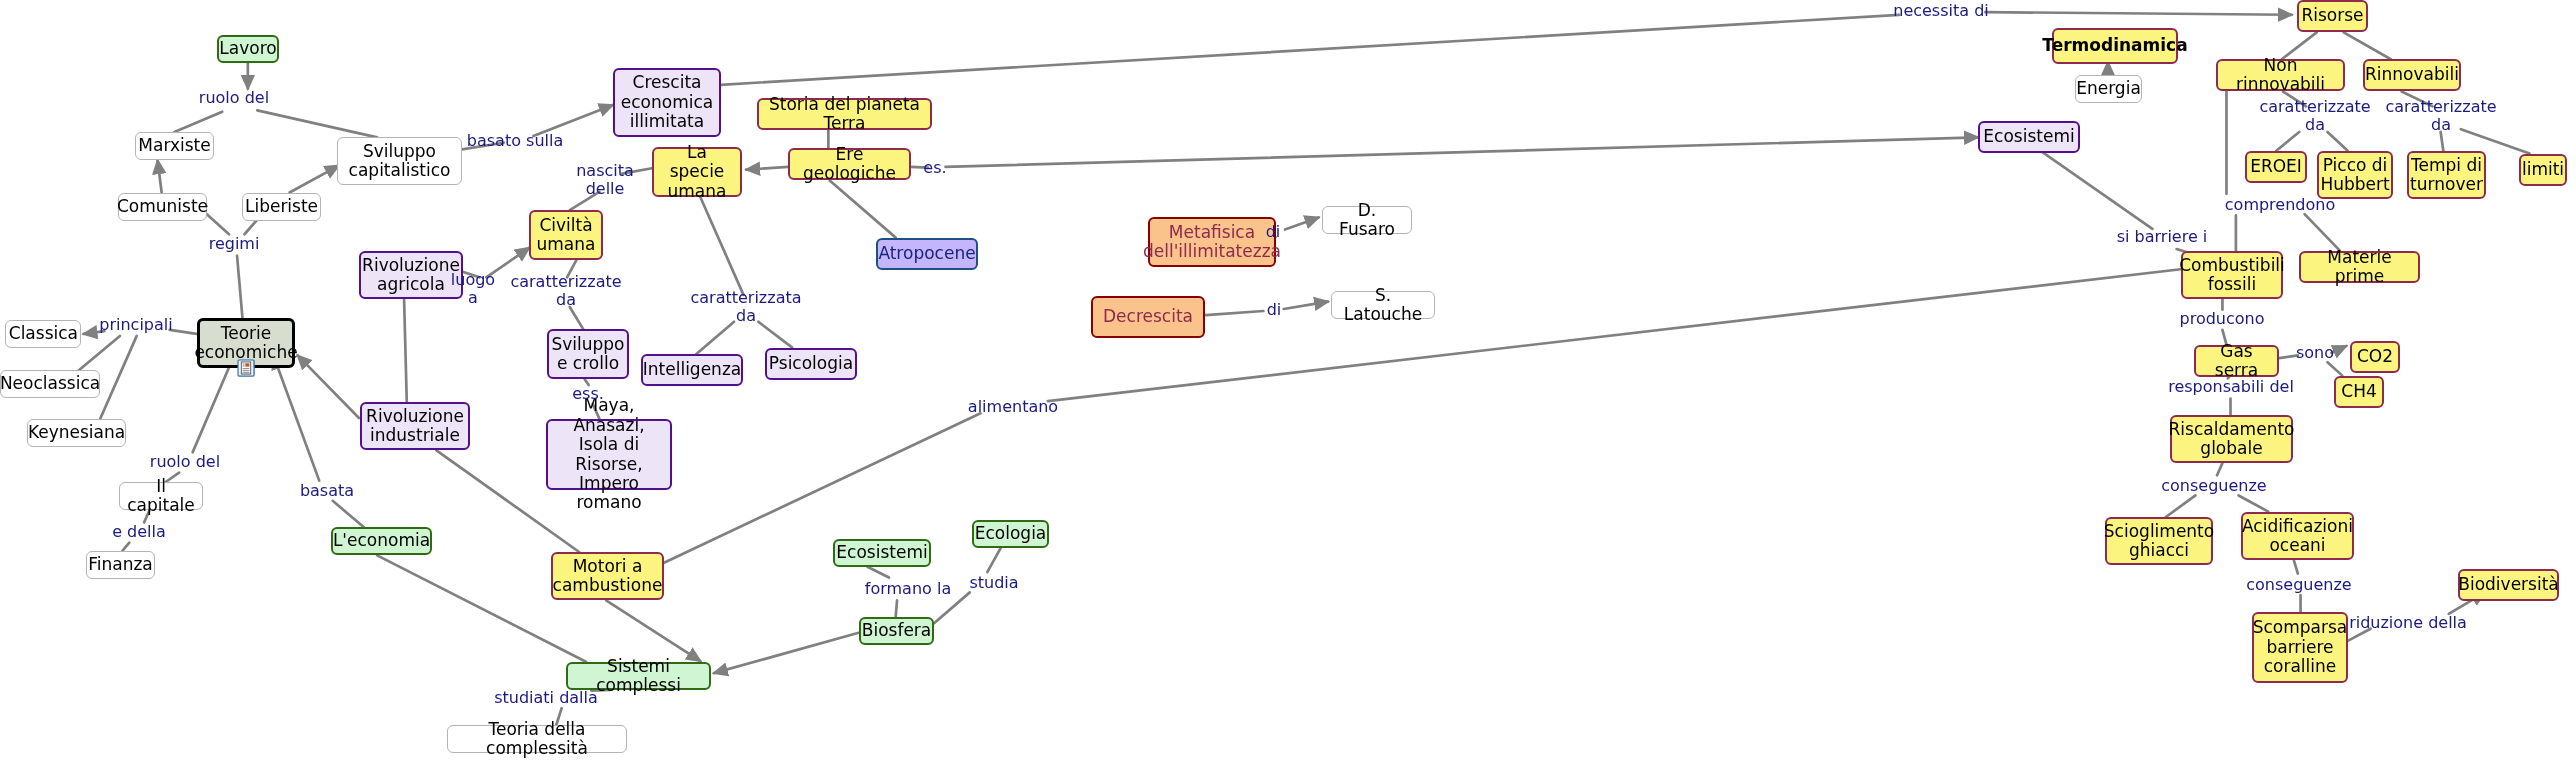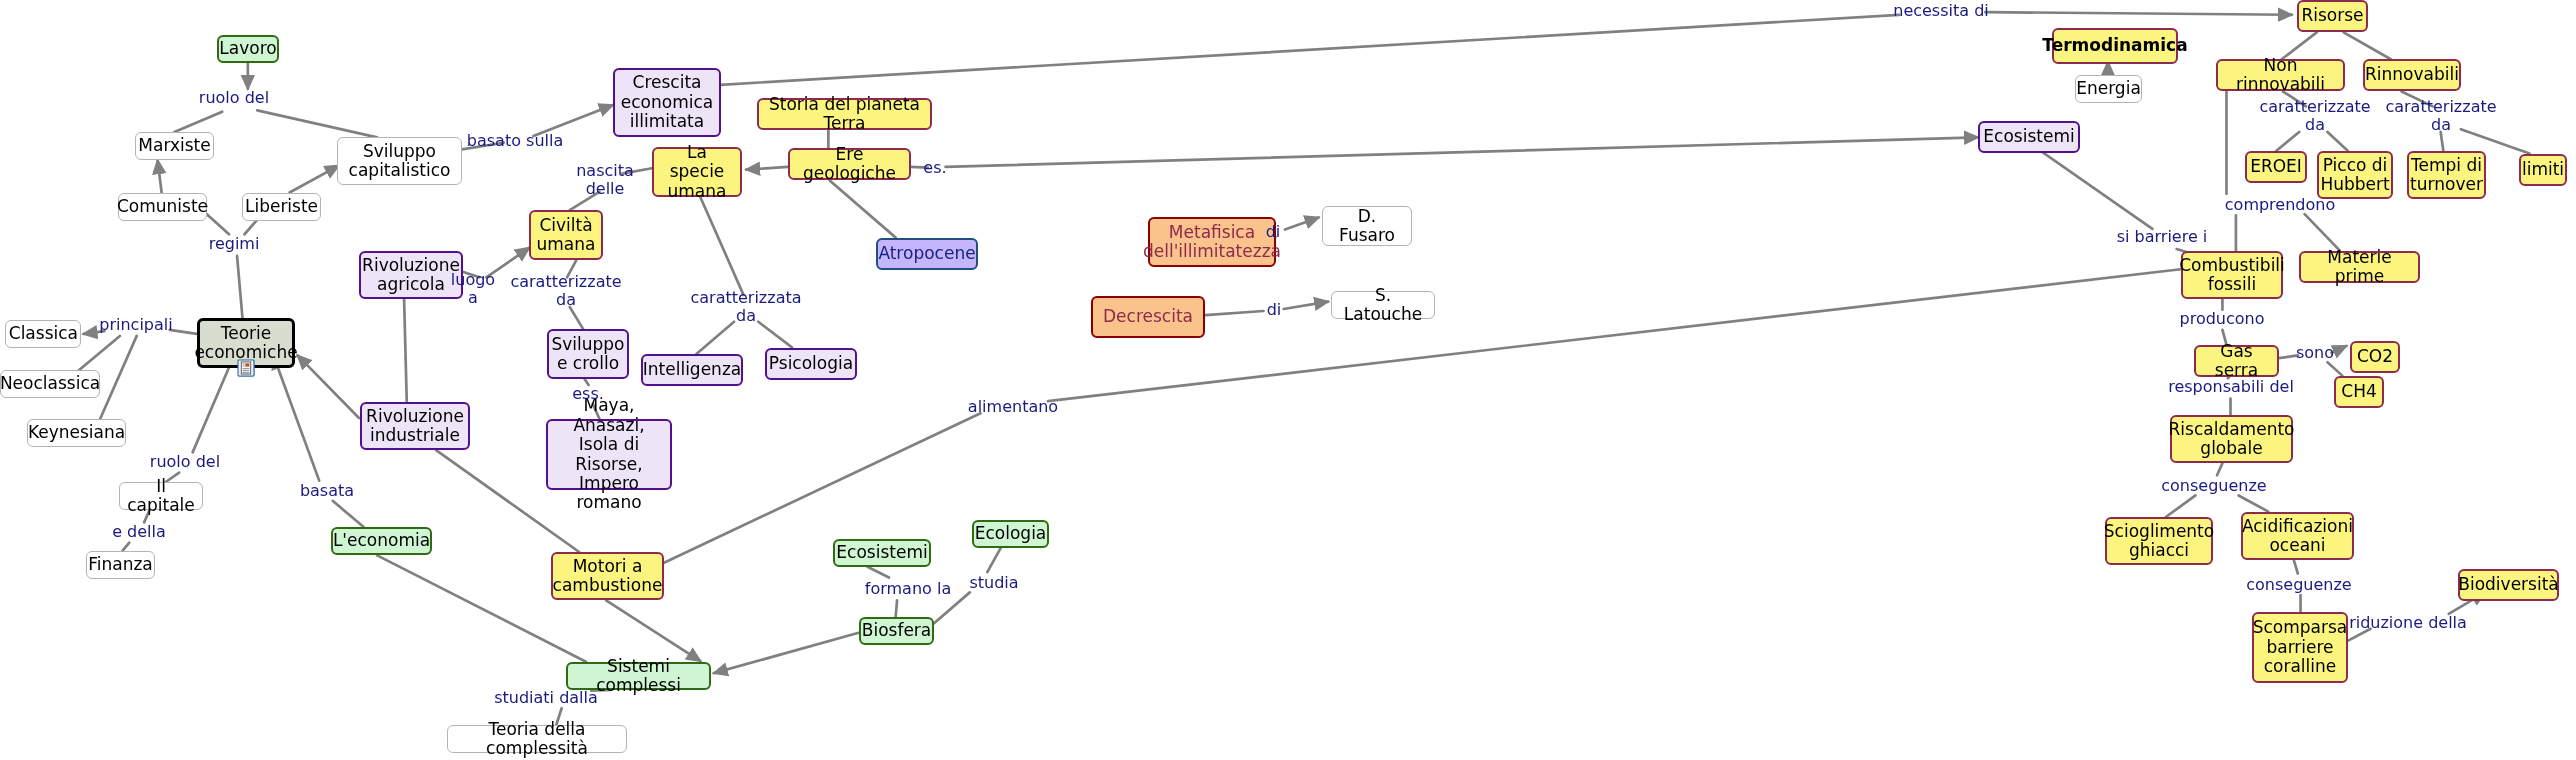--- a/index.html
+++ b/index.html
@@ -232,21 +232,21 @@
       <div class="node n-purple" style="left: 547px; top: 329px; width: 82px; height: 50px; font-size: 17px;"><span>Sviluppo
 e crollo</span></div>
       <div class="node n-purple" style="left: 546px; top: 419px; width: 126px; height: 71px; font-size: 17px;"><span>Maya, Anasazi,
 Isola di Risorse,
 Impero romano</span></div>
       <div class="node n-purple" style="left: 641px; top: 354px; width: 102px; height: 32px; font-size: 17px;"><span>Intelligenza</span></div>
       <div class="node n-purple" style="left: 765px; top: 348px; width: 92px; height: 32px; font-size: 17px;"><span>Psicologia</span></div>
       <div class="node n-blue" style="left: 876px; top: 238px; width: 102px; height: 32px; font-size: 17px;"><span>Atropocene</span></div>
       <div class="node n-orange" style="left: 1148px; top: 217px; width: 128px; height: 50px; font-size: 17px;"><span>Metafisica
 dell'illimitatezza</span></div>
-      <div class="node n-plain" style="left: 1322px; top: 206px; width: 90px; height: 40px; font-size: 17px;"><span>D. Fusaro</span></div>
+      <div class="node n-plain" style="left: 1322px; top: 206px; width: 90px; height: 28px; font-size: 17px;"><span>D. Fusaro</span></div>
       <div class="node n-orange" style="left: 1091px; top: 296px; width: 114px; height: 42px; font-size: 17px;"><span>Decrescita</span></div>
       <div class="node n-plain" style="left: 1331px; top: 291px; width: 104px; height: 28px; font-size: 17px;"><span>S. Latouche</span></div>
       <div class="node n-yellow" style="left: 551px; top: 552px; width: 113px; height: 48px; font-size: 17px;"><span>Motori a
 cambustione</span></div>
       <div class="node n-green" style="left: 833px; top: 539px; width: 98px; height: 28px; font-size: 17px;"><span>Ecosistemi</span></div>
       <div class="node n-green" style="left: 972px; top: 520px; width: 77px; height: 28px; font-size: 17px;"><span>Ecologia</span></div>
       <div class="node n-green" style="left: 859px; top: 617px; width: 75px; height: 28px; font-size: 17px;"><span>Biosfera</span></div>
       <div class="node n-green" style="left: 566px; top: 662px; width: 145px; height: 28px; font-size: 17px;"><span>Sistemi complessi</span></div>
       <div class="node n-plain" style="left: 447px; top: 725px; width: 180px; height: 28px; font-size: 17px;"><span>Teoria della complessità</span></div>
       <div class="node n-yellow" style="left: 2052px; top: 28px; width: 126px; height: 36px; font-size: 17px; font-weight: bold;"><span>Termodinamica</span></div>

